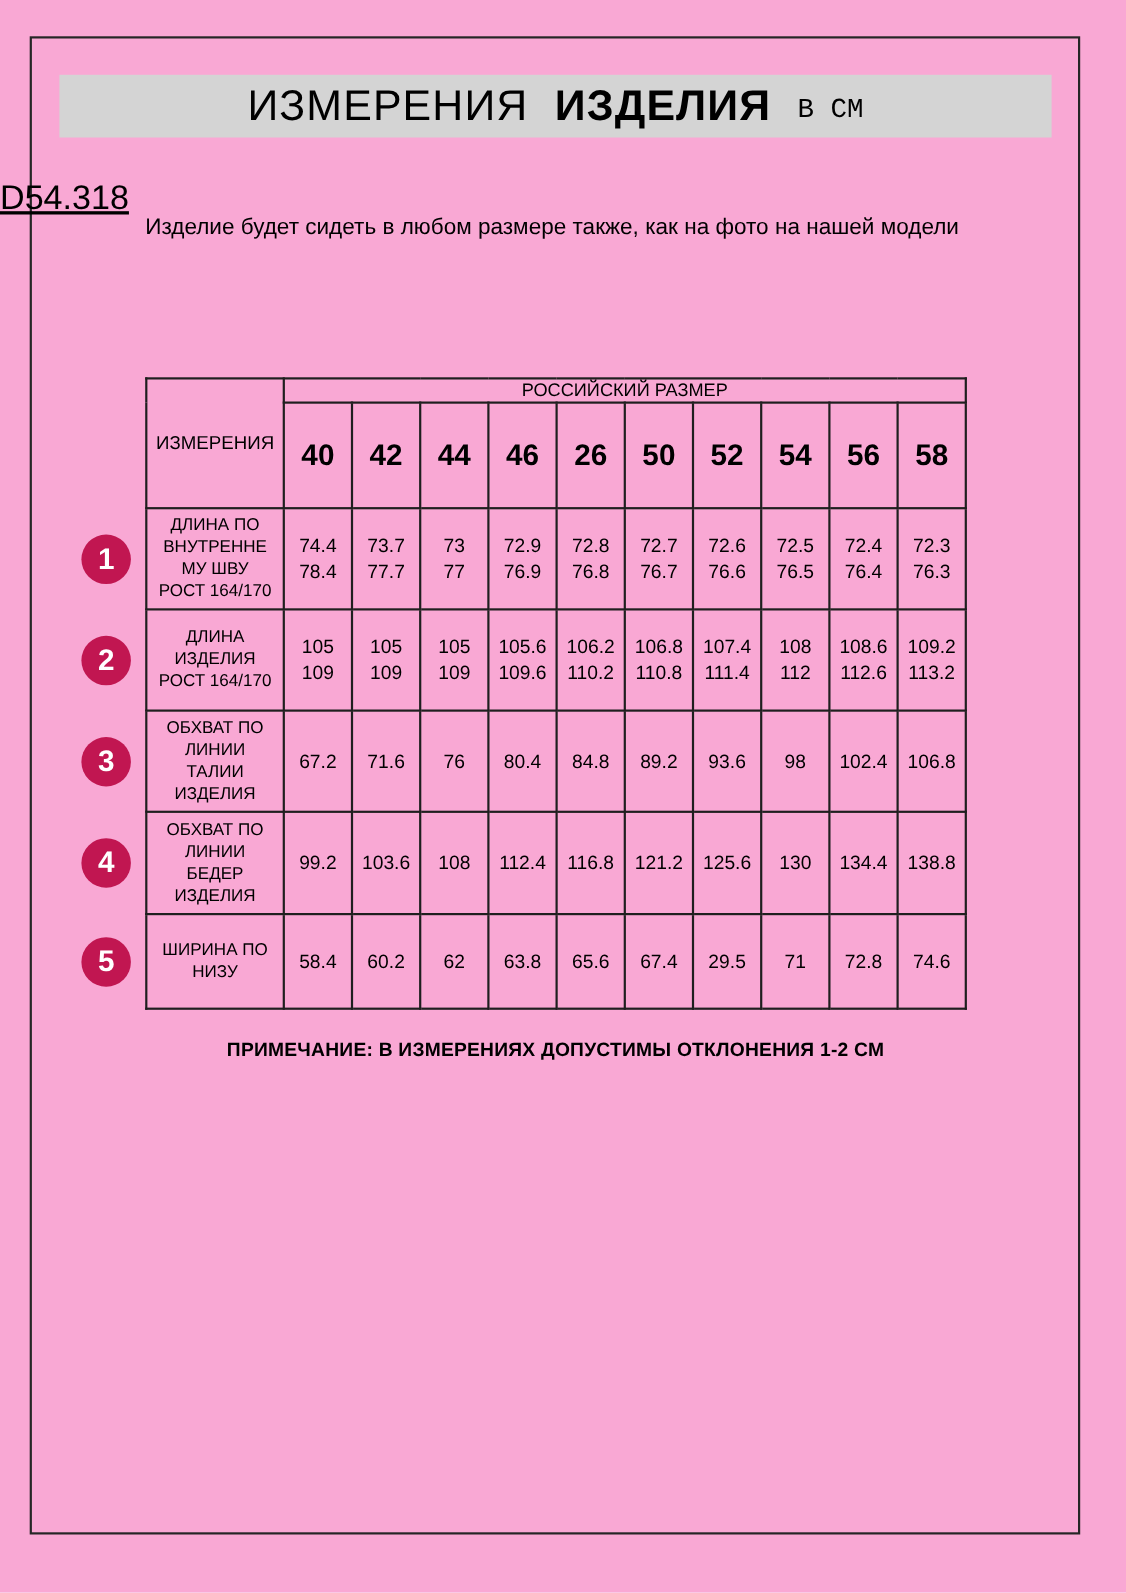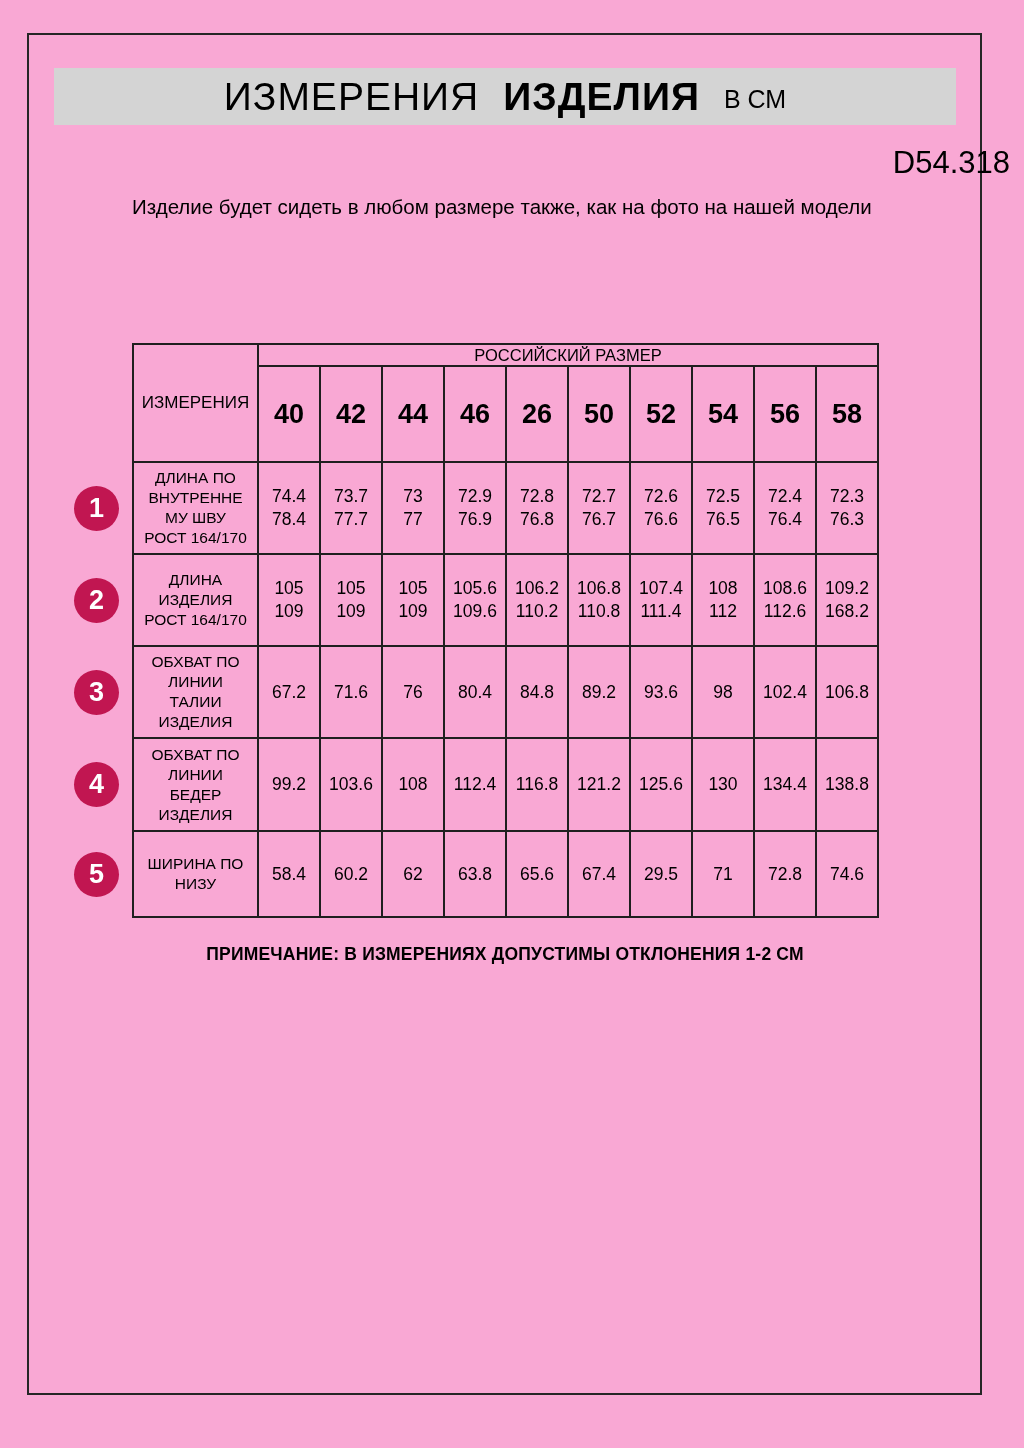--- a/index.html
+++ b/index.html
@@ -16,24 +16,24 @@
     border:2px solid #262626;
   }
   .band {
     position:absolute; left:54px; top:68px;
     width:902px; height:57px;
     background:#d4d4d4;
     display:flex; align-items:center; justify-content:center;
   }
   .band .t-main { font-size:39px; font-weight:400; letter-spacing:1px; }
   .band .t-bold { font-size:39px; font-weight:700; letter-spacing:1px; margin-left:24px; }
-  .band .t-unit { font-size:25px; font-weight:400; margin-left:24px; padding-top:6px; }
+  .band .t-unit { font-size:25px; font-weight:400; margin-left:24px; padding-top:6px;font-family:Liberation Mono, monospace; }
   .code {
-    position:absolute; left:0; top:145px; width:1010px;
-    text-align:right; font-size:31px; font-weight:400;
+    position:absolute; left:0; top:162px; width:1010px;
+    text-align:left; font-size:31px; font-weight:400;text-decoration:underline;
   }
   .subtitle {
     position:absolute; left:132px; top:193px; width:760px;
     font-size:20.5px; line-height:27px; font-weight:400;
   }
   .size-table {
     position:absolute; left:61px; top:343px;
     border-collapse:collapse; table-layout:fixed;
   }
   .size-table td, .size-table th {
@@ -201,21 +201,21 @@
           <td class="val">
             <div>108</div>
             <div>112</div>
           </td>
           <td class="val">
             <div>108.6</div>
             <div>112.6</div>
           </td>
           <td class="val">
             <div>109.2</div>
-            <div>168.2</div>
+            <div>113.2</div>
           </td>
         </tr>
         <tr style="height: 92px;">
           <td class="nob">
             <div class="badge" style="background: rgb(193, 22, 81);">3</div>
           </td>
           <td class="row-label">
             <div>ОБХВАТ ПО</div>
             <div>ЛИНИИ</div>
             <div>ТАЛИИ</div>

